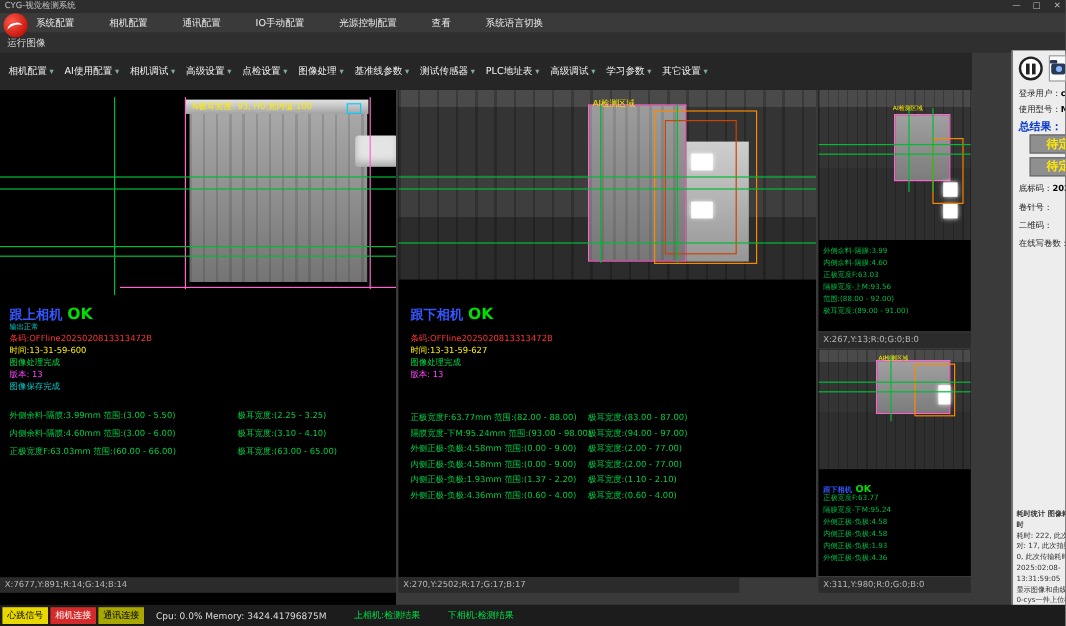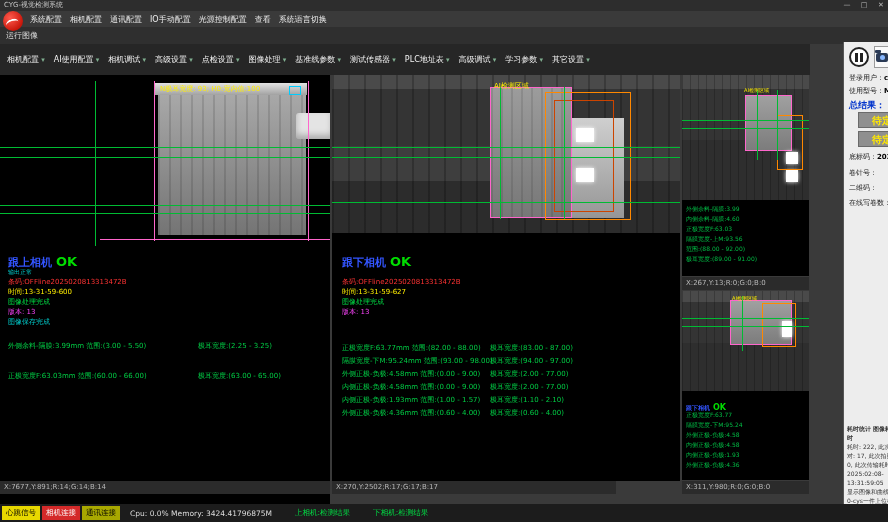--- a/index.html
+++ b/index.html
@@ -11,21 +11,21 @@
 
   
   .titlebar{position:absolute;left:0;top:0;width:888px;height:11px;background:#2d2d2d;
             color:#c4c4c4;font-size:7px;line-height:11px;padding-left:4px}
   .wincontrols{position:absolute;right:2px;top:0;height:11px;display:flex;gap:7px}
   .wc{width:10px;text-align:center;color:#bbb;font-size:7px;line-height:11px;cursor:pointer}
   .wc-min::after{content:"—"} .wc-max::after{content:"□"} .wc-close::after{content:"✕"}
 
   
   .menubar{position:absolute;left:0;top:11px;width:888px;height:16px;background:#3a3a3a;
-           display:flex;align-items:center;padding-left:30px;gap:8px}
+           display:flex;align-items:center;padding-left:30px;gap:29px}
   .mi{font-size:8px;color:#ececec;cursor:pointer;white-space:nowrap}
   .logo{position:absolute;left:3px;top:11px;width:20px;height:20px;border-radius:50%;
         background:radial-gradient(circle at 35% 35%,#ff5a4d,#c8160a 72%);z-index:6}
   .logo::after{content:"";position:absolute;left:3px;top:8px;width:13px;height:7px;
         border-radius:50%;border-top:2px solid #fff;transform:rotate(-18deg)}
 
   
   .runrow{position:absolute;left:0;top:27px;width:888px;height:17px;background:#2f2f2f;
           color:#ddd;font-size:8px;line-height:17px;padding-left:6px}
 
@@ -185,20 +185,24 @@
     <div class="iline c-red" style="left:8px;top:202px">条码:OFFline2025020813313472B</div>
     <div class="iline c-yel" style="left:8px;top:212px">时间:13-31-59-600</div>
     <div class="iline c-grn" style="left:8px;top:222px">图像处理完成</div>
     <div class="iline c-mag" style="left:8px;top:232px">版本: 13</div>
     <div class="iline c-cyn" style="left:8px;top:242px">图像保存完成</div>
 
     <div class="mrow" style="top:266px">
       <span class="mcell lc1">外侧余料-隔膜:3.99mm 范围:(3.00 - 5.50)</span>
       <span class="mcell lc2">极耳宽度:(2.25 - 3.25)</span>
     </div>
+    <div class="mrow" style="top:281px">
+      <span class="mcell lc1">内侧余料-隔膜:4.60mm 范围:(3.00 - 6.00)</span>
+      <span class="mcell lc2">极耳宽度:(3.10 - 4.10)</span>
+    </div>
     <div class="mrow" style="top:296px">
       <span class="mcell lc1">正极宽度F:63.03mm 范围:(60.00 - 66.00)</span>
       <span class="mcell lc2">极耳宽度:(63.00 - 65.00)</span>
     </div>
   </div>
   <div class="coordbar abs" style="left:0;top:481px;width:330px;height:13px">X:7677,Y:891;R:14;G:14;B:14</div>
 
   <div class="panel panel-mid abs">
     <div class="mid-mach abs"></div>
     <div class="mid-product abs"></div>
@@ -232,21 +236,21 @@
     </div>
     <div class="mrow" style="top:294px">
       <span class="mcell rc1">外侧正极-负极:4.58mm 范围:(0.00 - 9.00)</span>
       <span class="mcell rc2">极耳宽度:(2.00 - 77.00)</span>
     </div>
     <div class="mrow" style="top:307px">
       <span class="mcell rc1">内侧正极-负极:4.58mm 范围:(0.00 - 9.00)</span>
       <span class="mcell rc2">极耳宽度:(2.00 - 77.00)</span>
     </div>
     <div class="mrow" style="top:320px">
-      <span class="mcell rc1">内侧正极-负极:1.93mm 范围:(1.00 - 1.57)</span>
+      <span class="mcell rc1">内侧正极-负极:1.93mm 范围:(1.37 - 2.20)</span>
       <span class="mcell rc2">极耳宽度:(1.10 - 2.10)</span>
     </div>
     <div class="mrow" style="top:333px">
       <span class="mcell rc1">外侧正极-负极:4.36mm 范围:(0.60 - 4.00)</span>
       <span class="mcell rc2">极耳宽度:(0.60 - 4.00)</span>
     </div>
   </div>
   <div class="coordbar abs" style="left:332px;top:481px;width:284px;height:13px">X:270,Y:2502;R:17;G:17;B:17</div>
 
   <div class="thumb t1 abs">

